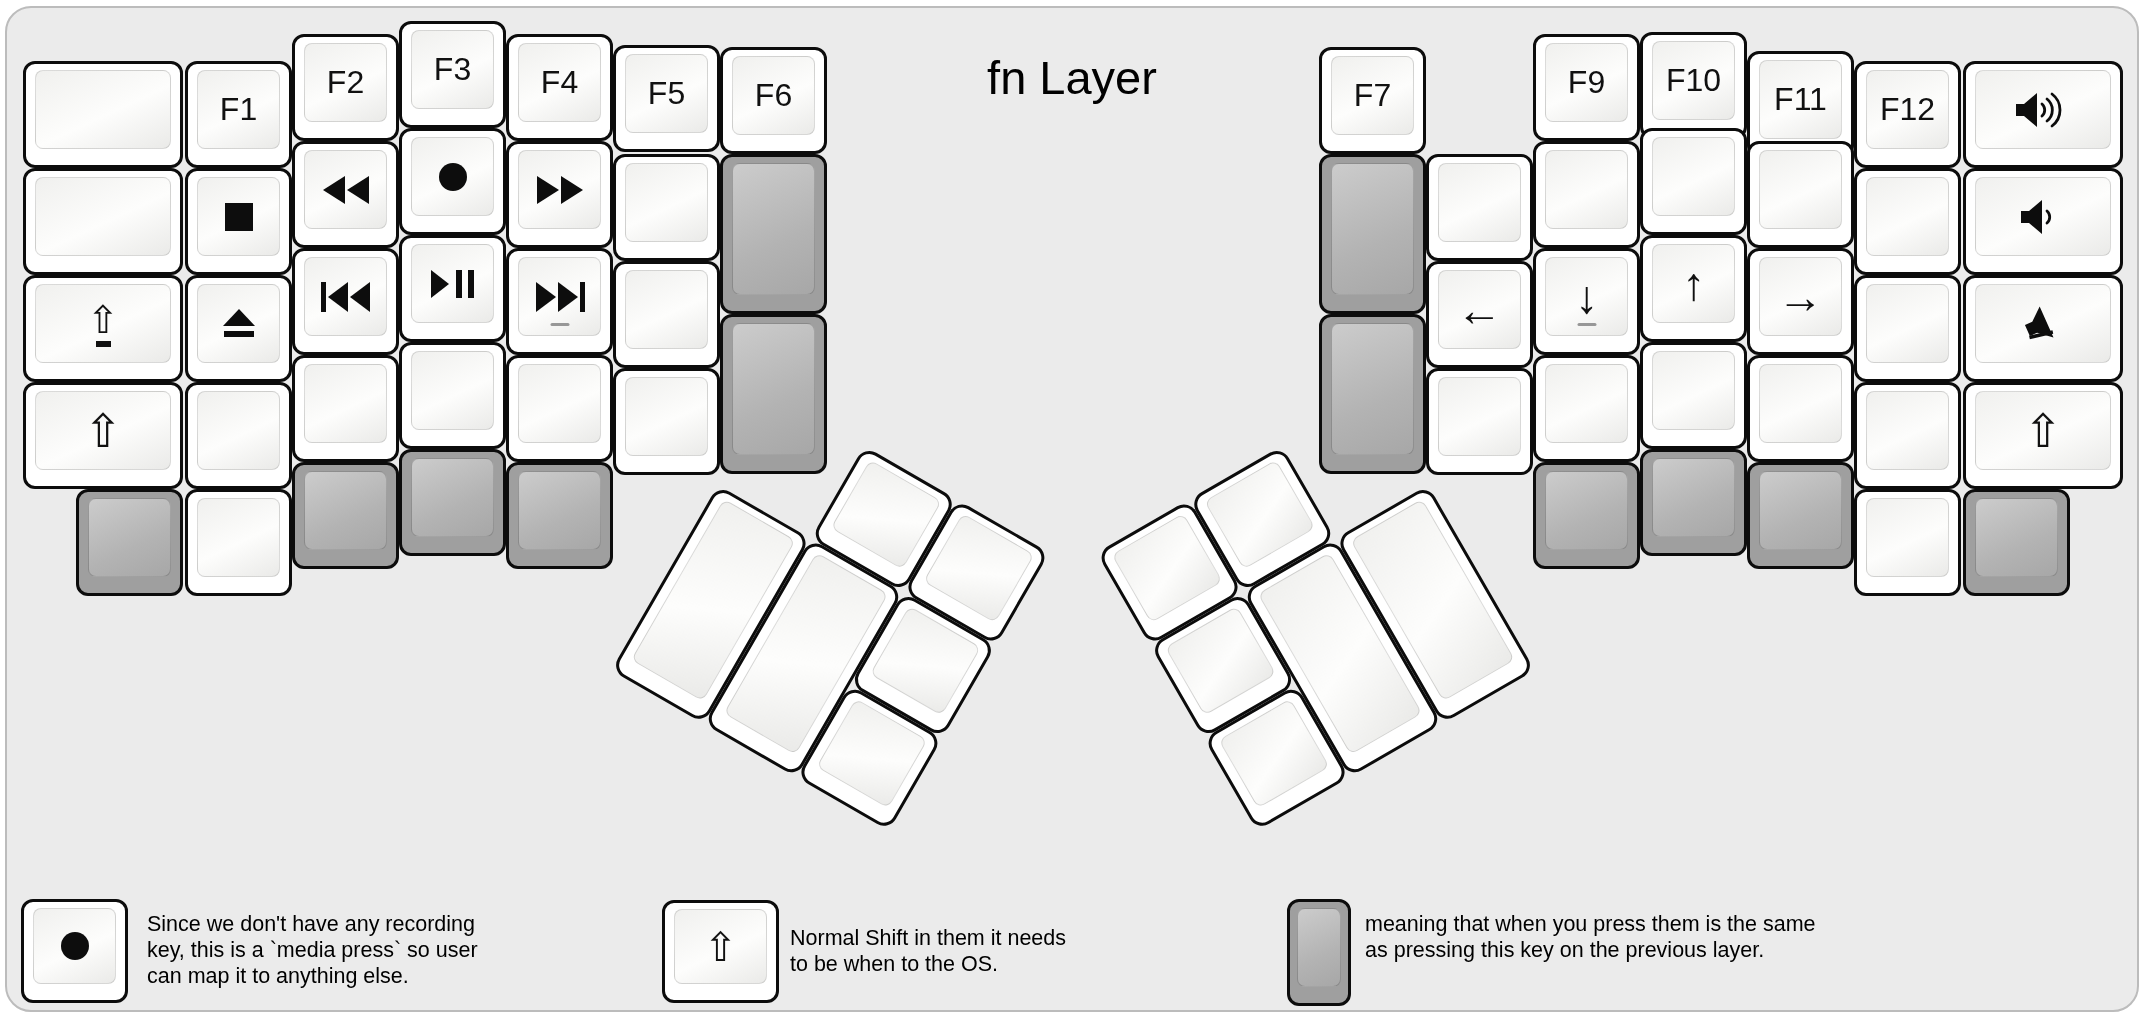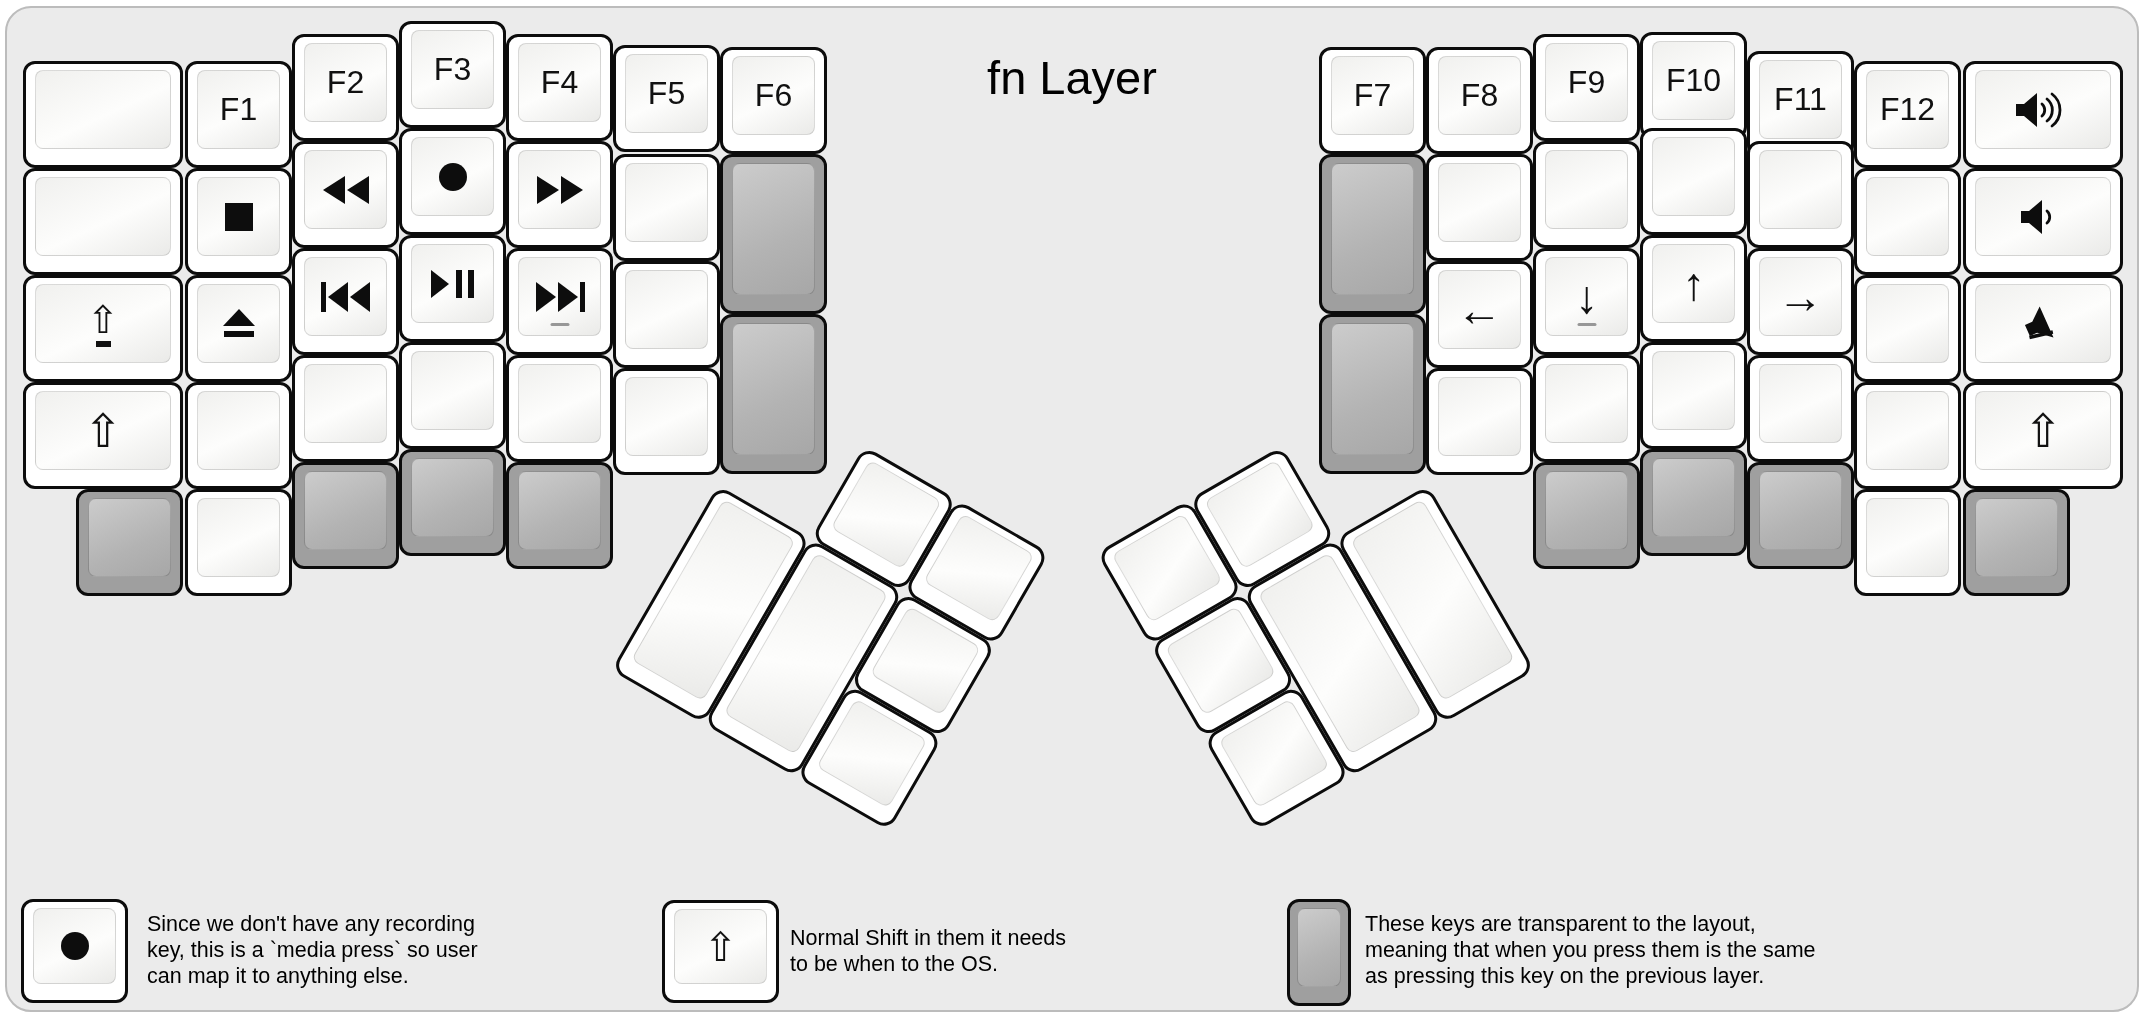--- a/index.html
+++ b/index.html
@@ -199,25 +199,20 @@
       <div class="cap">
         <span class="klabel">F7</span>
       </div>
     </div>
     <div class="key gray" style="left: 1319px; top: 154px; width: 107px; height: 160px;">
       <div class="cap"></div>
     </div>
     <div class="key gray" style="left: 1319px; top: 314px; width: 107px; height: 160px;">
       <div class="cap"></div>
     </div>
-    <div class="key" style="left: 1426px; top: 47px; width: 107px; height: 107px;">
-      <div class="cap">
-        <span class="klabel">F8</span>
-      </div>
-    </div>
     <div class="key" style="left: 1426px; top: 154px; width: 107px; height: 107px;">
       <div class="cap"></div>
     </div>
     <div class="key" style="left: 1426px; top: 261px; width: 107px; height: 107px;">
       <div class="cap">
         <span class="arrow-glyph">←</span>
       </div>
     </div>
     <div class="key" style="left: 1426px; top: 368px; width: 107px; height: 107px;">
       <div class="cap"></div>
@@ -391,17 +386,16 @@
       </div>
     </div>
     <div class="legend-text" style="left: 790px; top: 925px;">
       <div>Normal Shift in them it needs</div>
       <div>to be when to the OS.</div>
     </div>
     <div class="key gray narrow" style="left: 1287px; top: 899px; width: 64px; height: 107px;">
       <div class="cap"></div>
     </div>
     <div class="legend-text" style="left: 1365px; top: 911px;">
-      <div>These keys are transparent to the layout,</div>
       <div>meaning that when you press them is the same</div>
       <div>as pressing this key on the previous layer.</div>
     </div>
   </div>
 
 </body></html>

